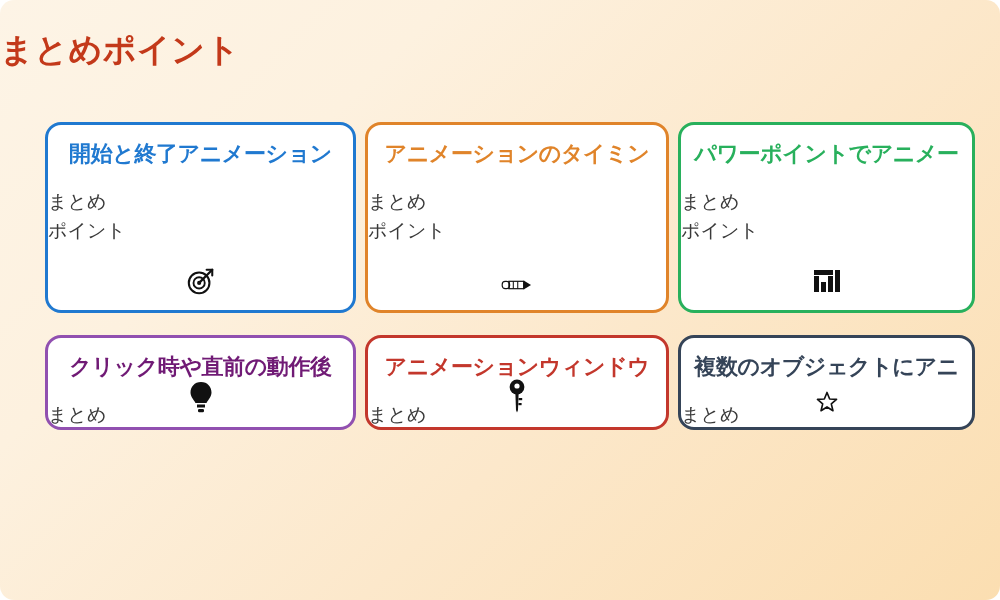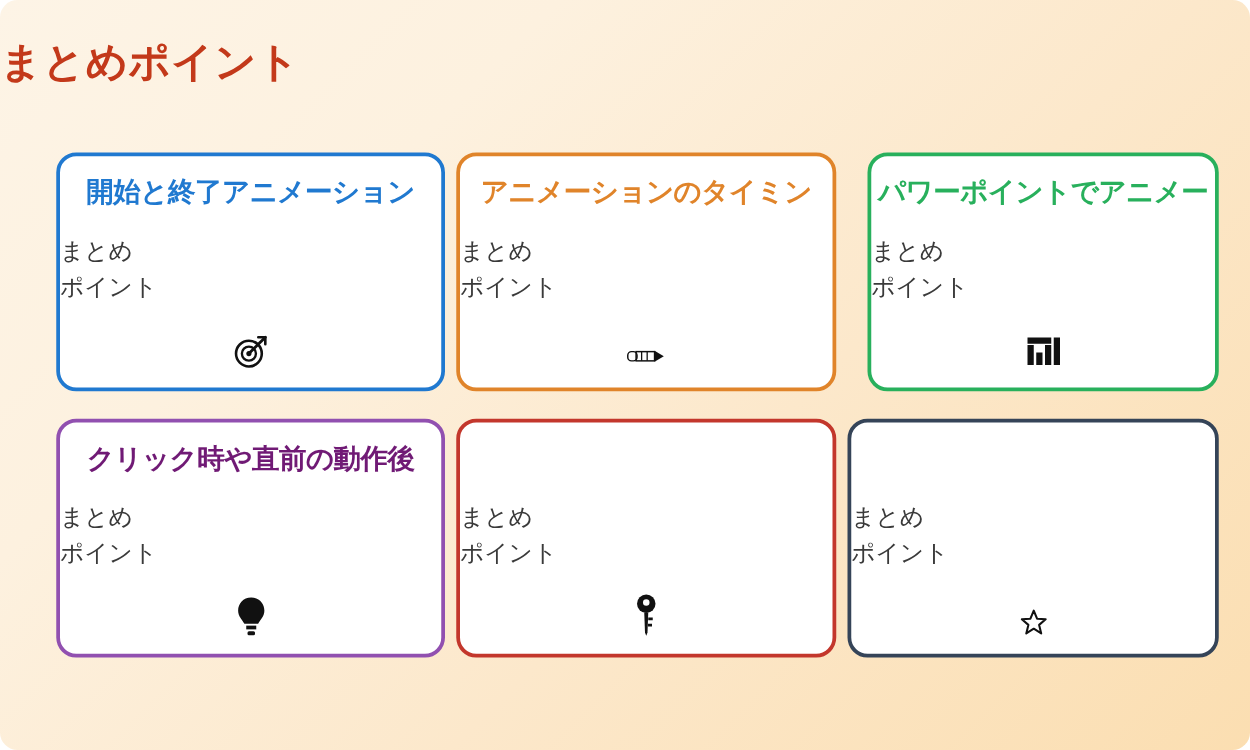--- a/index.html
+++ b/index.html
@@ -34,21 +34,21 @@
     color: #c3391a;
     white-space: nowrap;
   }
 
   
   #grid {
     position: absolute;
     top: 122px;
     left: 45px;
     width: 930px;
-    height: 404px;
+    height: 308px;
     display: grid;
     grid-template-columns: 311px 1fr 297px;
     grid-template-rows: 191px 1fr;
     column-gap: 9px;
     row-gap: 22px;
   }
 
   .card {
     position: relative;
     box-sizing: border-box;
@@ -130,21 +130,21 @@
         <svg width="34" height="18" viewBox="0 0 46 18" aria-hidden="true">
           <rect x="3" y="4" width="10" height="10" rx="4" fill="none" stroke="#111" stroke-width="1.6"></rect>
           <rect x="12" y="4" width="20" height="10" fill="none" stroke="#111" stroke-width="1.6"></rect>
           <line x1="18" y1="4" x2="18" y2="14" stroke="#111" stroke-width="1.4"></line>
           <line x1="24" y1="4" x2="24" y2="14" stroke="#111" stroke-width="1.4"></line>
           <path d="M32 3 L42 9 L32 15 Z" fill="#111"></path>
         </svg>
       </div>
     </div>
 
-    <div class="card" style="border-color: rgb(40, 176, 92); background: rgb(255, 255, 255); margin-left: 16px;">
+    <div class="card" style="border-color: rgb(40, 176, 92); background: rgb(255, 255, 255);">
       <div class="card-title" style="color: rgb(40, 176, 92);">パワーポイントでアニメー</div>
       <div class="card-body" style="color: rgb(58, 58, 58);">まとめ
 ポイント</div>
       <div class="card-icon">
         <svg width="30" height="30" viewBox="0 0 30 30" aria-hidden="true">
           <rect x="2" y="10" width="5" height="16" fill="#111"></rect>
           <rect x="9" y="16" width="5" height="10" fill="#111"></rect>
           <rect x="16" y="10" width="5" height="16" fill="#111"></rect>
           <rect x="23" y="4" width="5" height="22" fill="#111"></rect>
           <rect x="2" y="4" width="19" height="5" fill="#111"></rect>
@@ -159,34 +159,36 @@
       <div class="card-icon">
         <svg width="24" height="32" viewBox="0 0 24 32" aria-hidden="true">
           <path d="M12 1 C5.5 1 1.5 6 1.5 11.5 C1.5 16 5 19 6.5 22 L17.5 22 C19 19 22.5 16 22.5 11.5 C22.5 6 18.5 1 12 1 Z" fill="#111"></path>
           <rect x="8" y="23.5" width="8" height="3" fill="#111"></rect>
           <rect x="9" y="28" width="6" height="3.2" rx="1.2" fill="#111"></rect>
         </svg>
       </div>
     </div>
 
     <div class="card" style="border-color: rgb(195, 55, 44); background: rgb(255, 255, 255);">
+      <div class="card-title" style="color: rgb(195, 55, 44);">アニメーションウィンドウ</div>
       <div class="card-body" style="color: rgb(58, 58, 58);">まとめ
 ポイント</div>
       <div class="card-icon">
         <svg width="20" height="34" viewBox="0 0 20 34" aria-hidden="true">
           <circle cx="10" cy="8" r="7.4" fill="#111"></circle>
           <circle cx="10" cy="7" r="2.6" fill="#fff"></circle>
           <path d="M8.4 15 L11.6 15 L11 31 L10 33.5 L9 31 Z" fill="#111"></path>
           <rect x="11.6" y="19" width="3.6" height="2.2" fill="#111"></rect>
           <rect x="11.4" y="24" width="3.2" height="2.2" fill="#111"></rect>
         </svg>
       </div>
     </div>
 
     <div class="card" style="border-color: rgb(53, 68, 88); background: rgb(255, 255, 255);">
+      <div class="card-title" style="color: rgb(53, 68, 88);">複数のオブジェクトにアニ</div>
       <div class="card-body" style="color: rgb(58, 58, 58);">まとめ
 ポイント</div>
       <div class="card-icon">
         <svg width="22" height="22" viewBox="0 0 24 24" aria-hidden="true">
           <path d="M12 1.6 L14.9 8.7 L22.4 9.2 L16.7 14.1 L18.5 21.5 L12 17.4 L5.5 21.5 L7.3 14.1 L1.6 9.2 L9.1 8.7 Z" fill="#fff" stroke="#111" stroke-width="1.8" stroke-linejoin="round"></path>
         </svg>
       </div>
     </div>
 
   </div>

